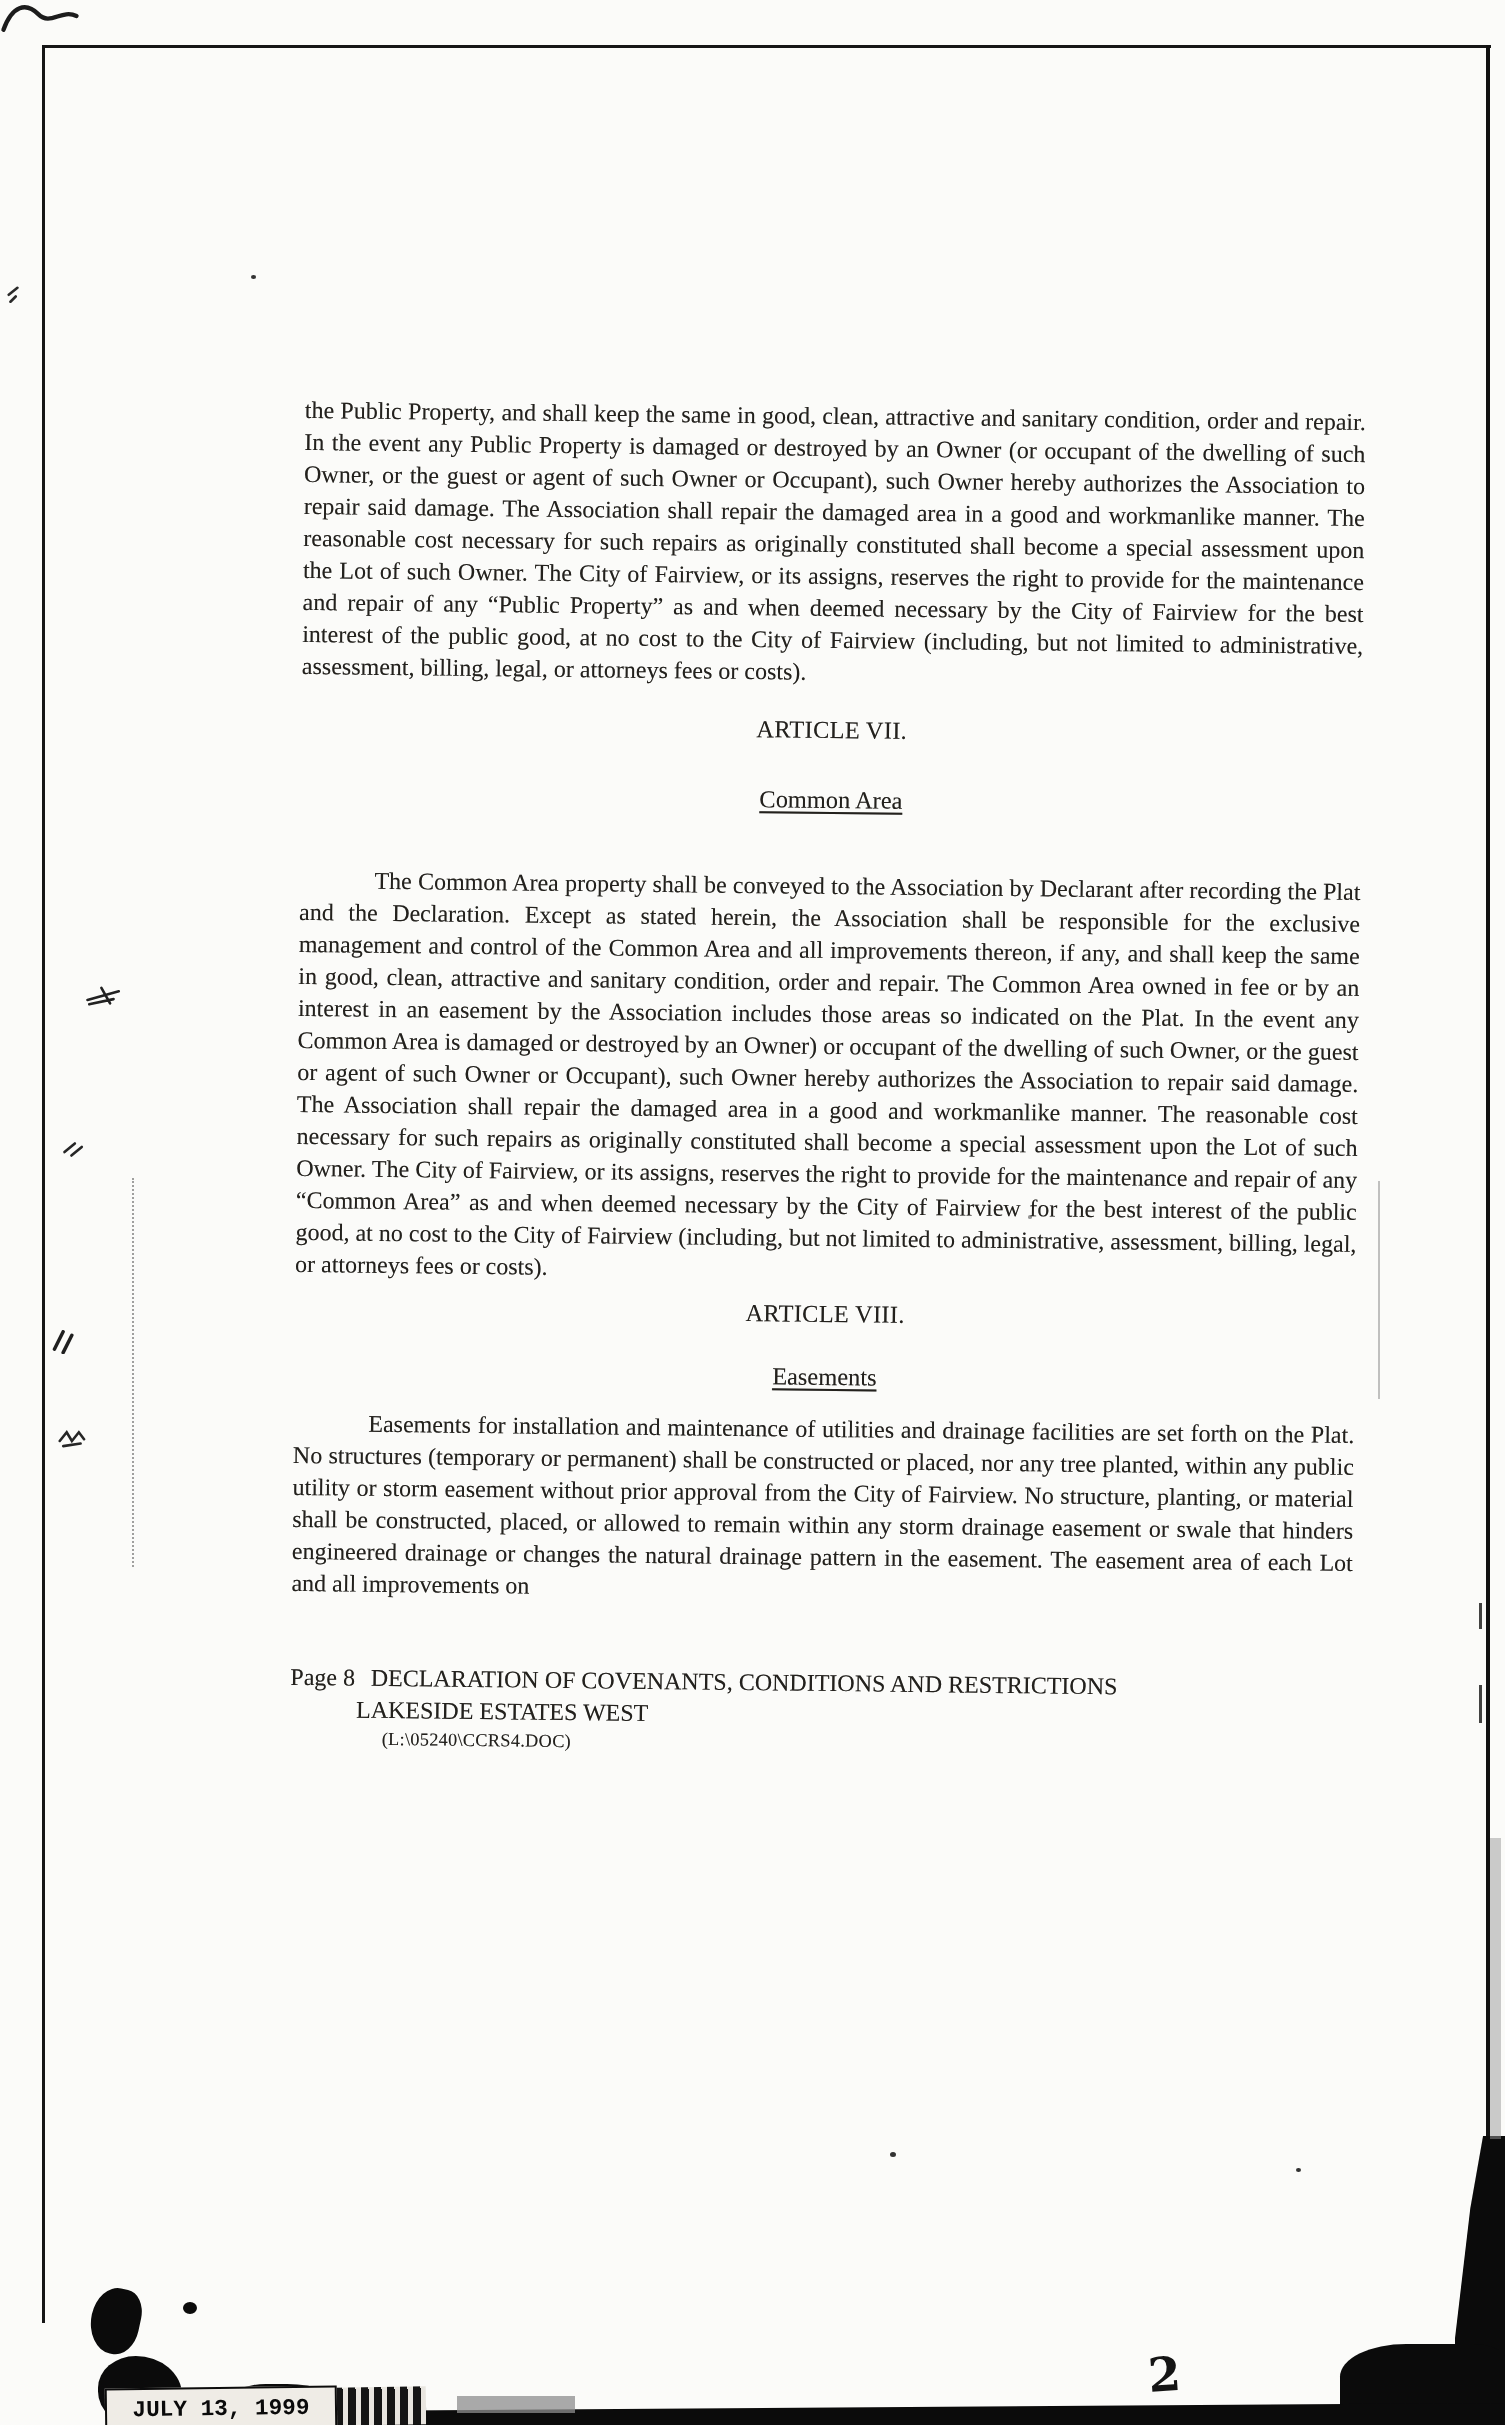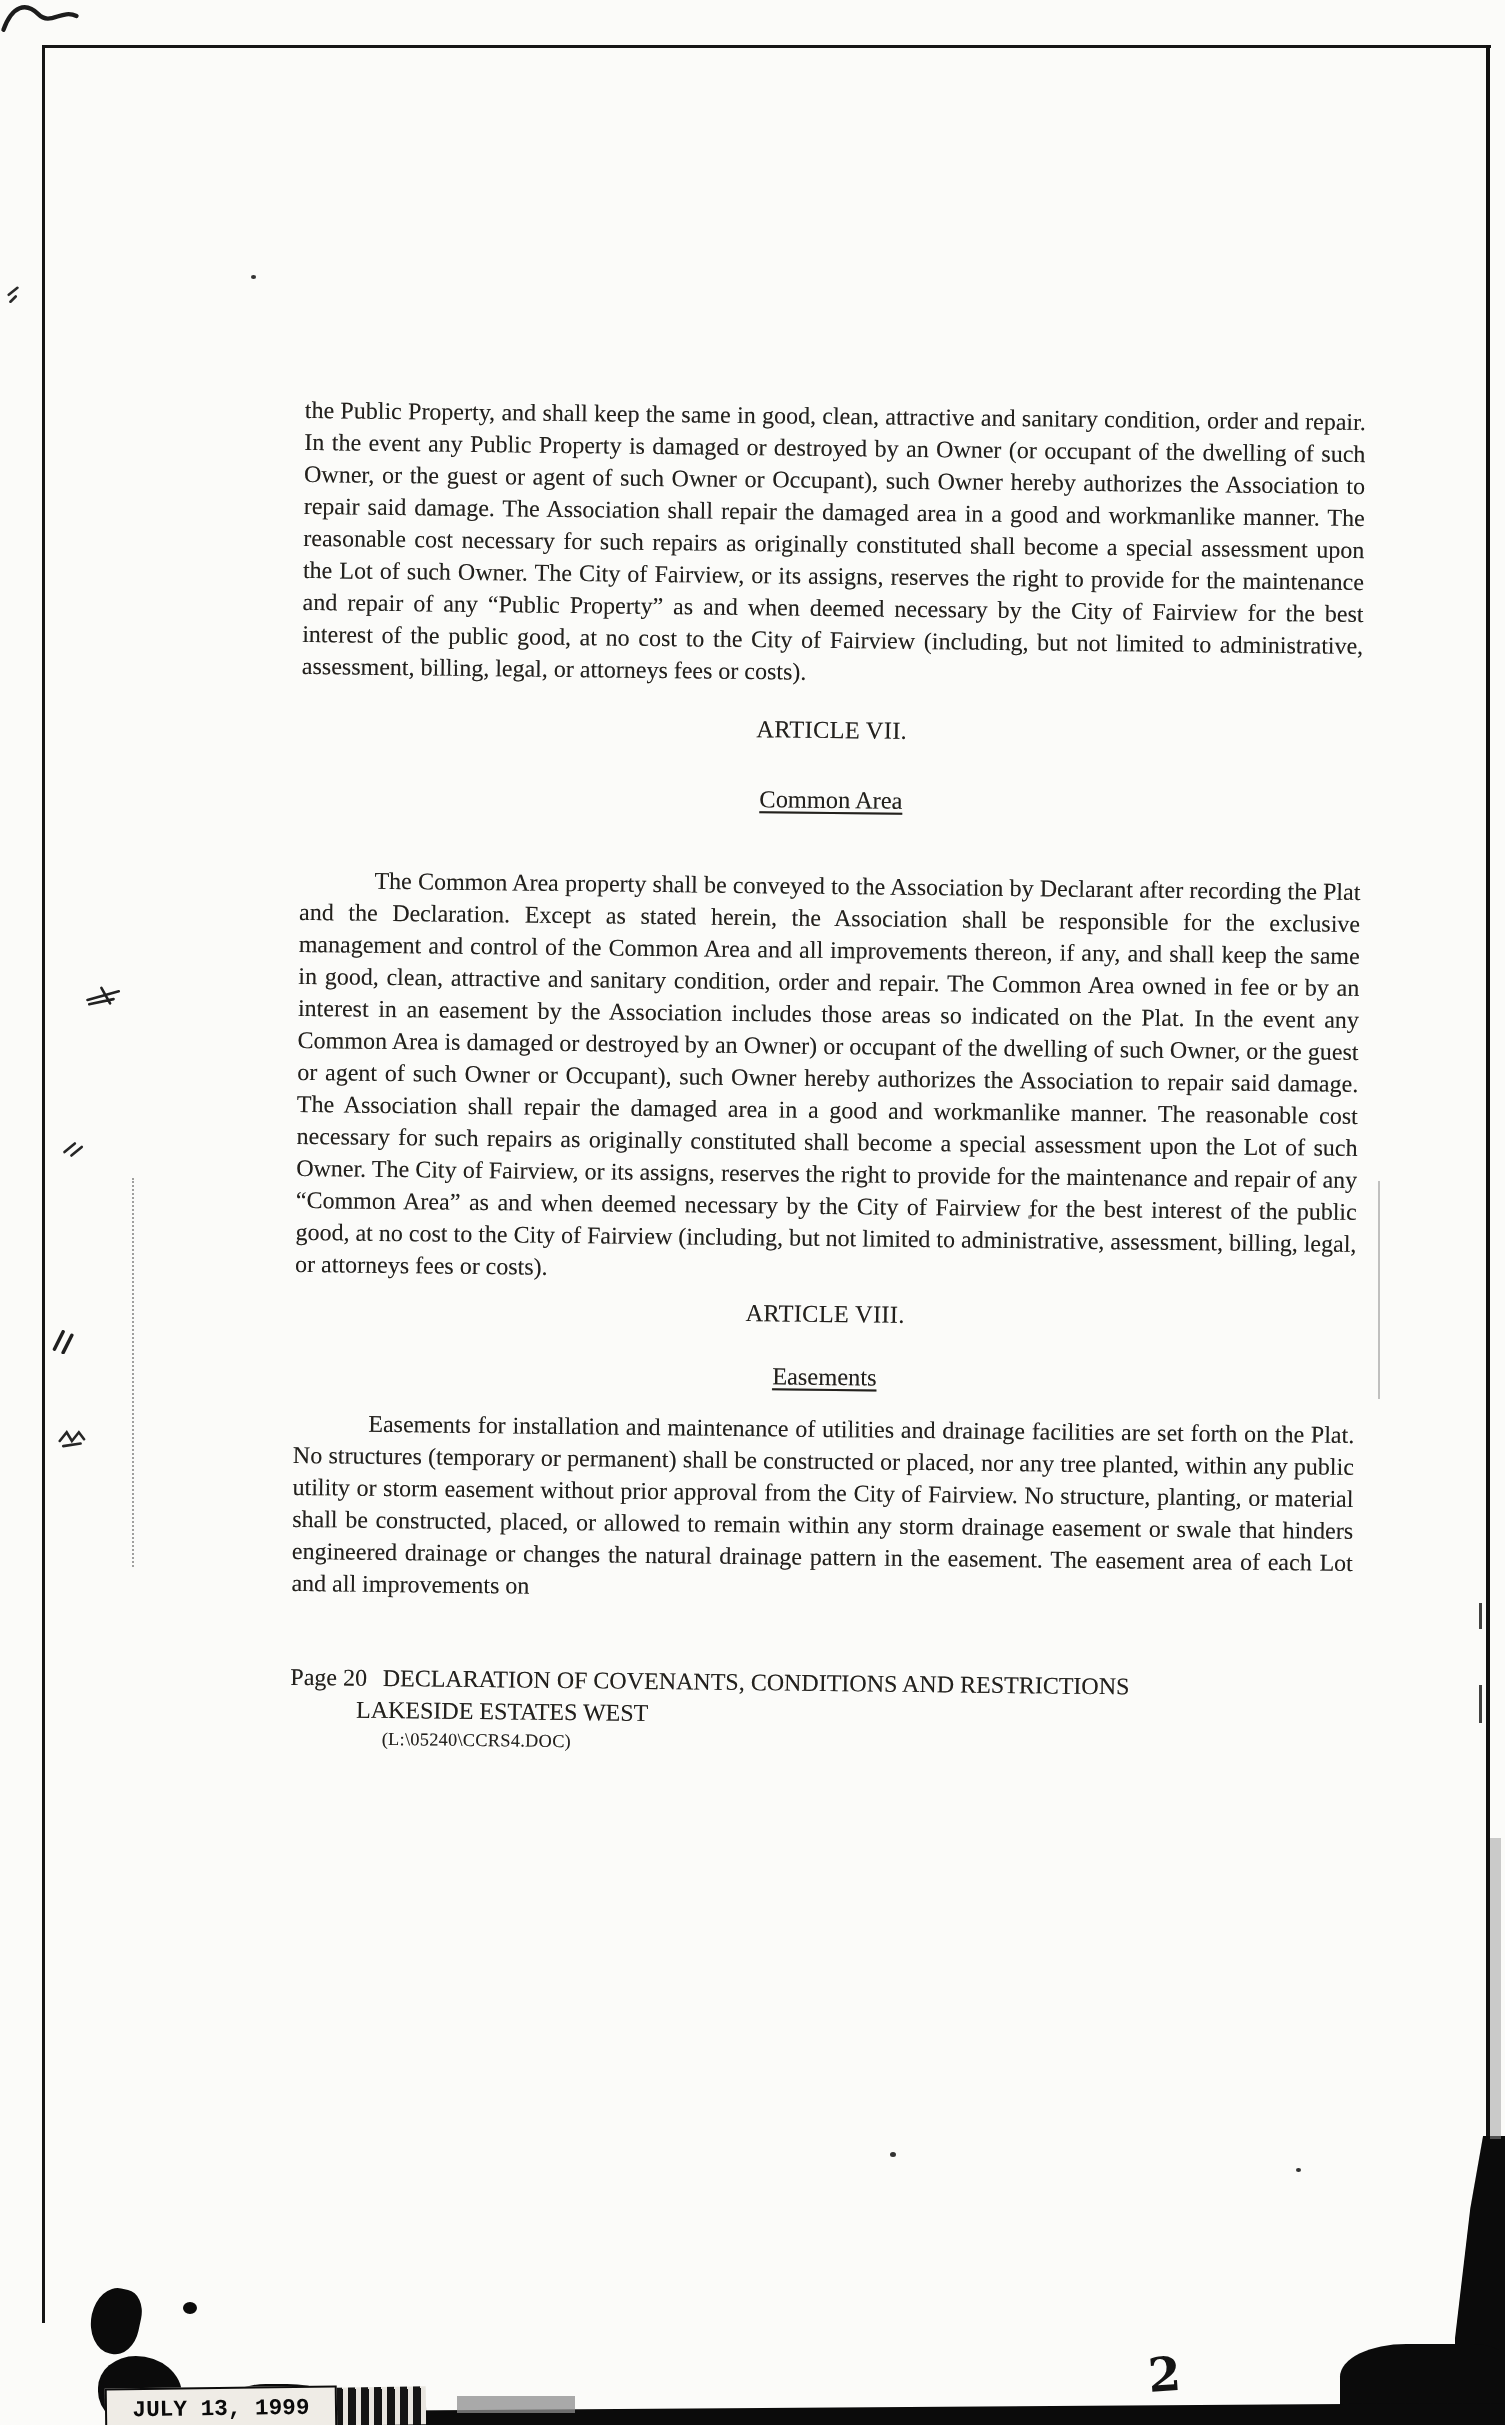--- a/index.html
+++ b/index.html
@@ -90,21 +90,21 @@
   <h2 class="article" id="article7-heading">ARTICLE VII.</h2>
   <h3 class="subhead" id="common-area-heading">Common Area</h3>
   <p class="para indent" id="para-common-area">The Common Area property shall be conveyed to the Association by Declarant after recording the Plat and the Declaration.  Except as stated herein, the Association shall be responsible for the exclusive management and control of the Common Area and all improvements thereon, if any, and shall keep the same in good, clean, attractive and sanitary condition, order and repair.  The Common Area owned in fee or by an interest in an easement by the Association includes those areas so indicated on the Plat. In the event any Common Area is damaged or destroyed by an Owner) or occupant of the dwelling of such Owner, or the guest or agent of such Owner or Occupant), such Owner hereby authorizes the Association to repair said damage.  The Association shall repair the damaged area in a good and workmanlike manner.  The reasonable cost necessary for such repairs as originally constituted shall become a special assessment upon the Lot of such Owner. The City of Fairview, or its assigns, reserves the right to provide for the maintenance and repair of any “Common Area” as and when deemed necessary by the City of Fairview for the best interest of the public good, at no cost to the City of Fairview (including, but not limited to administrative, assessment, billing, legal, or attorneys fees or costs).</p>
 
   <h2 class="article" id="article8-heading">ARTICLE VIII.</h2>
   <h3 class="subhead" id="easements-heading">Easements</h3>
   <p class="para indent" id="para-easements">Easements for installation and maintenance of utilities and drainage facilities are set forth on the Plat.  No structures (temporary or permanent) shall be constructed or placed, nor any tree planted, within any public utility or storm easement without prior approval from the City of Fairview.  No structure, planting, or material shall be constructed, placed, or allowed to remain within any storm drainage easement or swale that hinders engineered drainage or changes the natural drainage pattern in the easement. The easement area of each Lot and all improvements on</p>
 
   <div class="footer">
     <div class="line1">
-      <span class="page-label">Page 20</span><span>DECLARATION OF COVENANTS, CONDITIONS AND RESTRICTIONS</span>
+      <span class="page-label">Page 8</span><span>DECLARATION OF COVENANTS, CONDITIONS AND RESTRICTIONS</span>
     </div>
     <div class="line2">LAKESIDE ESTATES WEST</div>
     <div class="line3">(L:\05240\CCRS4.DOC)</div>
   </div>
 </div>
 
 <svg class="penmark" style="left:0;top:0;" width="80" height="37" viewBox="0 0 92 42">
   <path d="M4 34 C14 6, 30 2, 44 16 S70 10, 88 18" stroke="#1c1c1c" stroke-width="5" fill="none" stroke-linecap="round"></path>
 </svg>
 <svg class="penmark" style="left:7px;top:286px;" width="17.4" height="21" viewBox="0 0 20 24">

